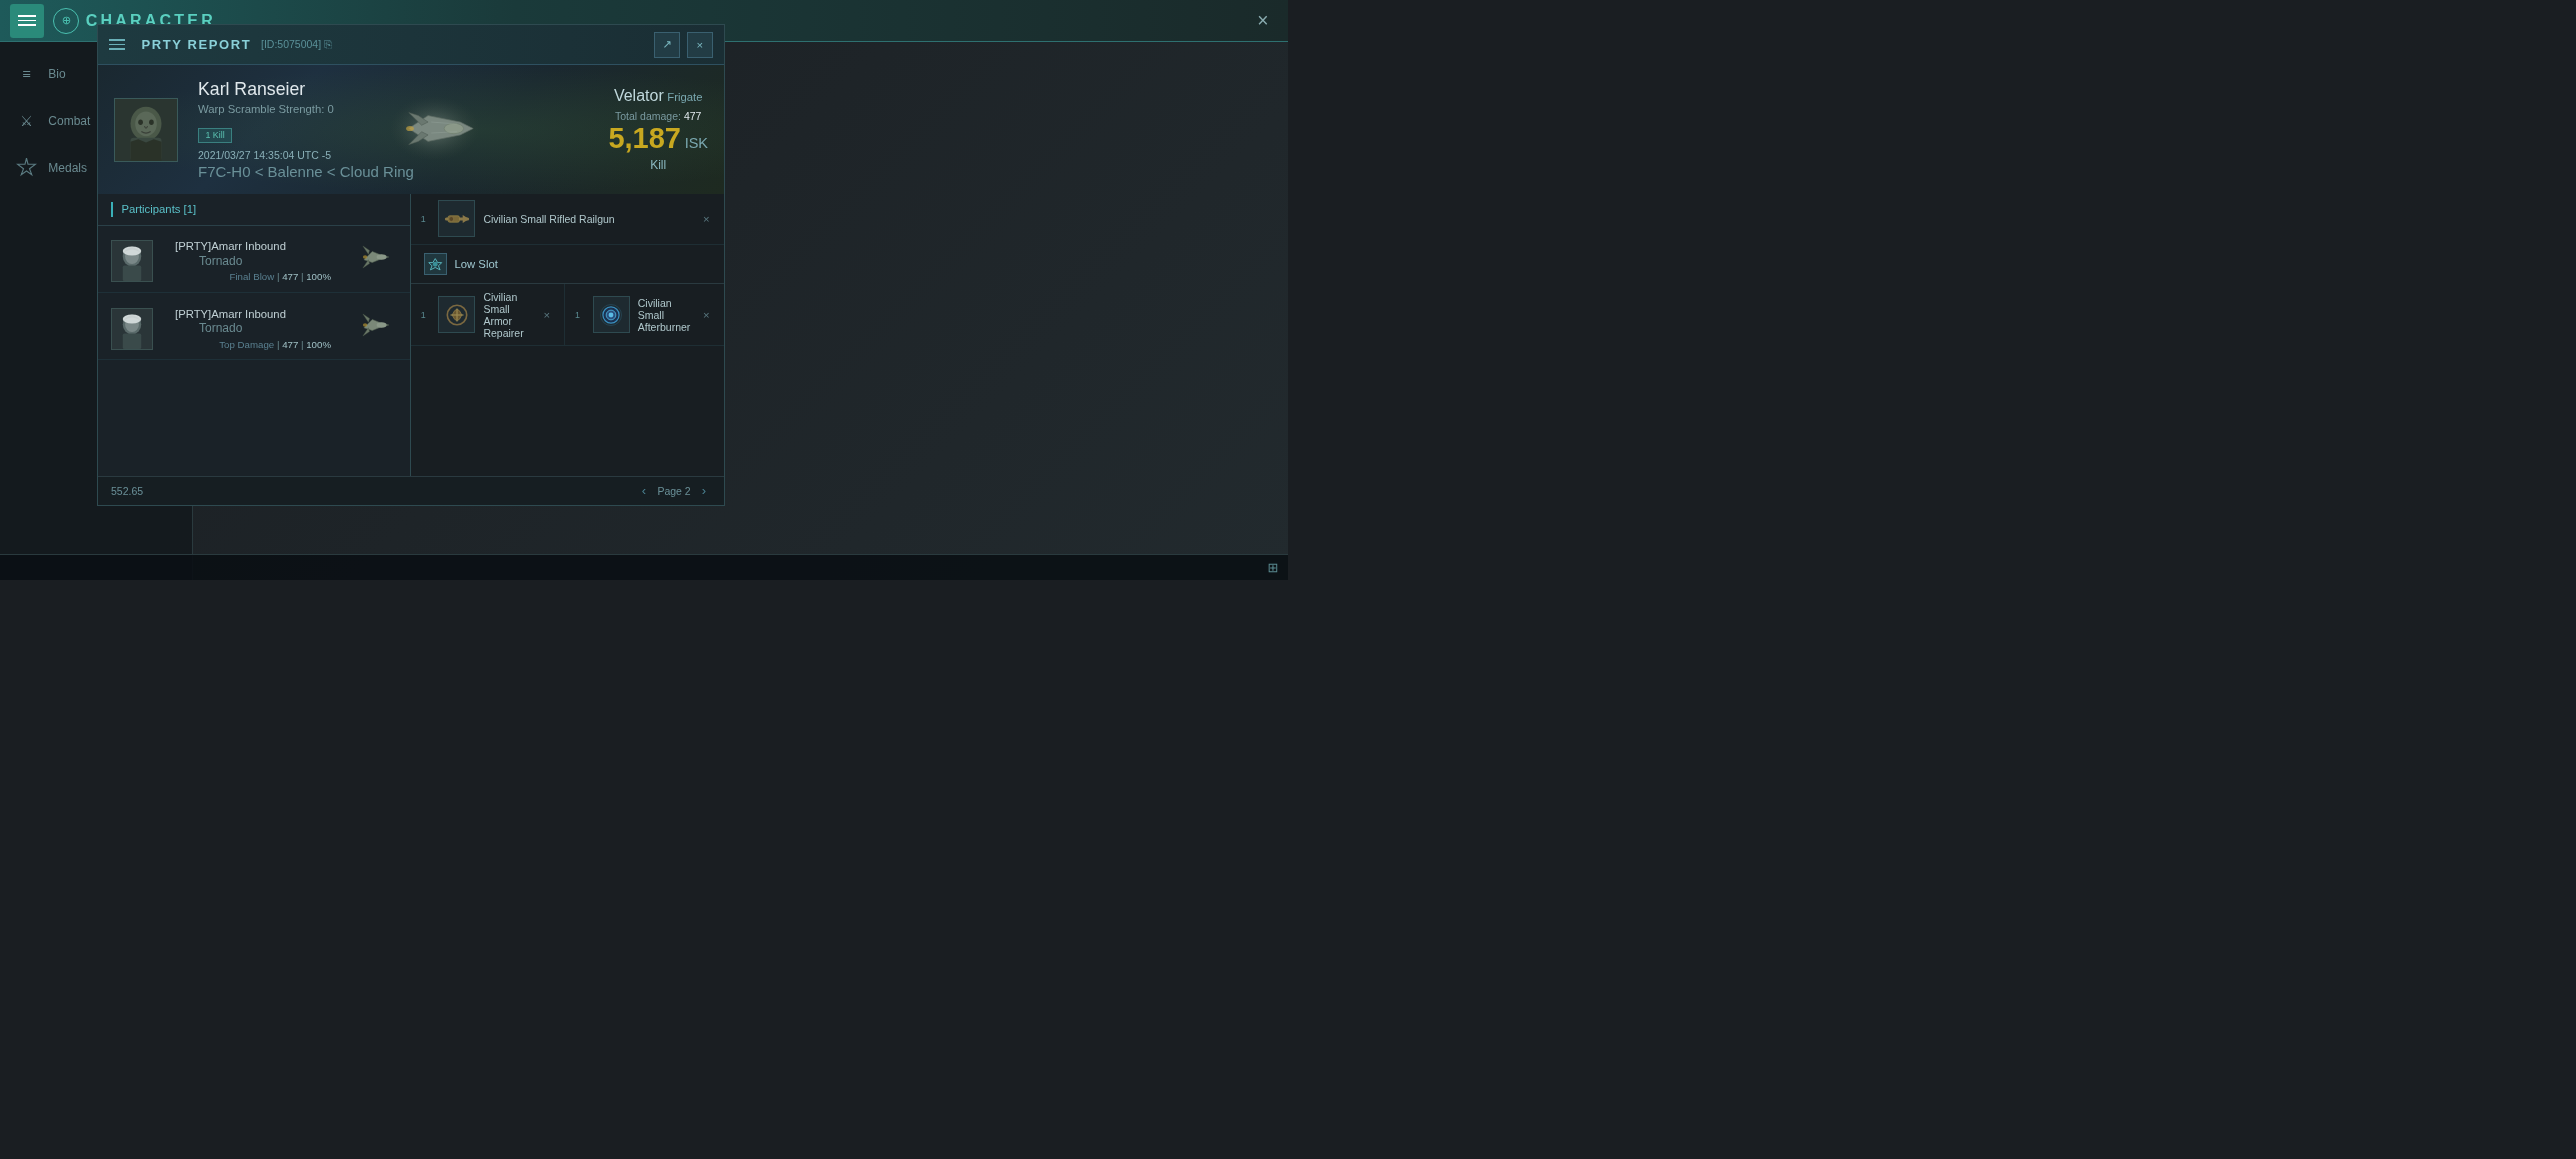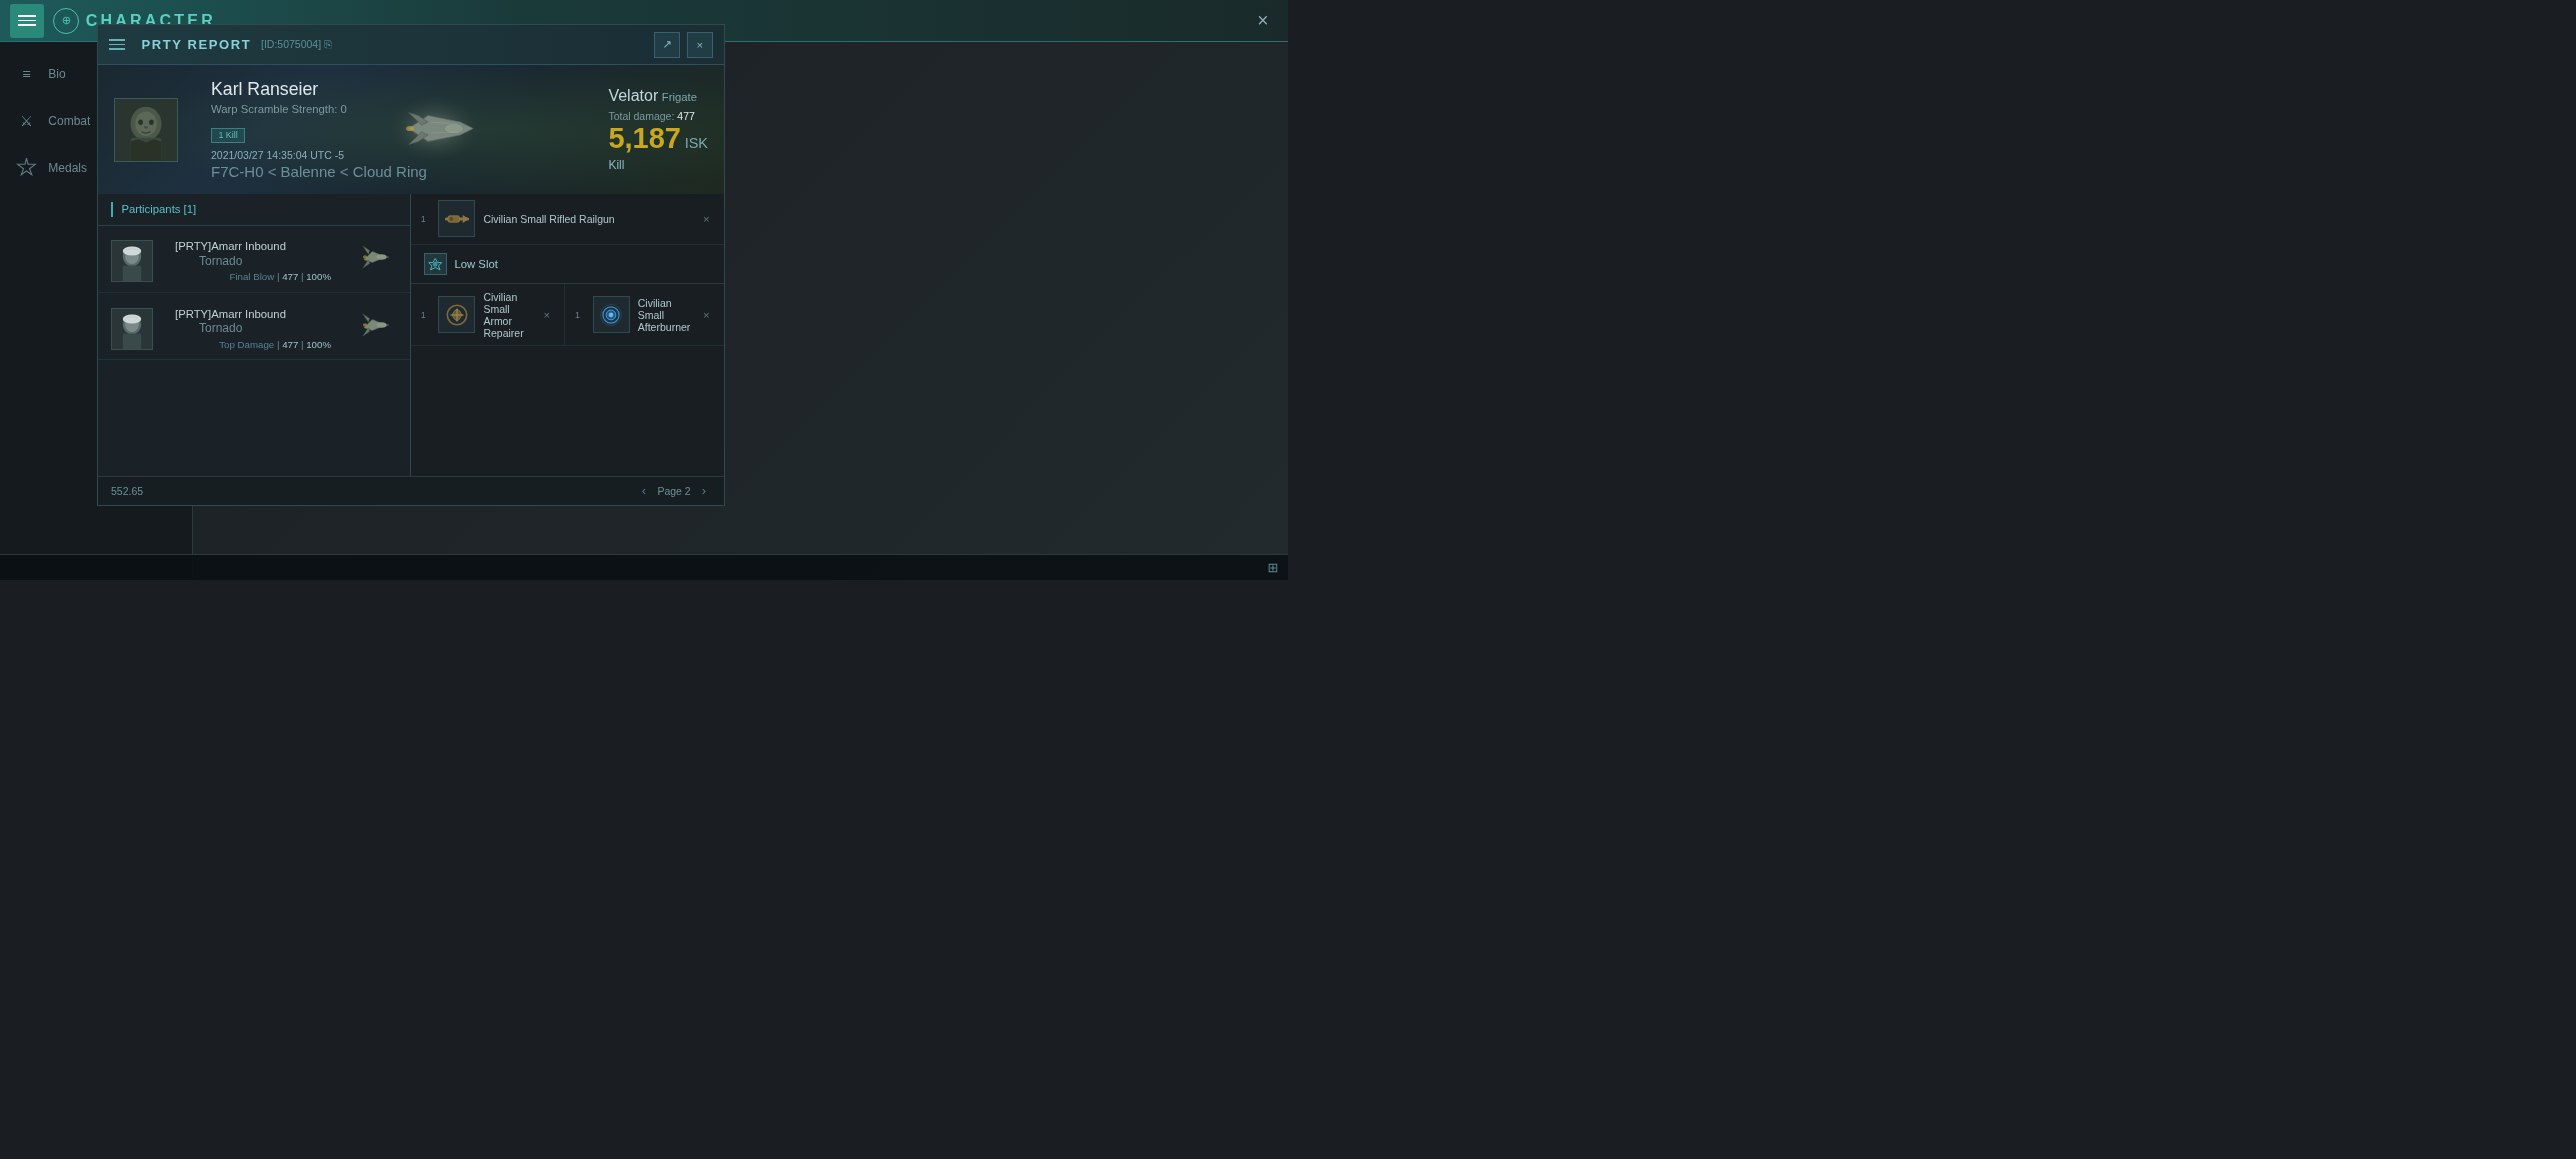--- a/index.html
+++ b/index.html
@@ -166,21 +166,21 @@
       font-size: 11.3px;
     }
 
     
     .kr-victim {
       background: linear-gradient(135deg, #1a2830 0%, #1e3040 30%, #1a2830 60%, #1e2a20 100%);
       height: 129px;
       display: flex;
       align-items: center;
       padding: 0 16px;
-      gap: 33px;
+      gap: 20px;
       position: relative;
       overflow: hidden;
     }
 
     .kr-victim::before {
       content: '';
       position: absolute;
       top: 0; left: 0; right: 0; bottom: 0;
       background: radial-gradient(ellipse at 60% 50%, rgba(60, 100, 60, 0.3) 0%, transparent 70%);
     }
@@ -251,21 +251,21 @@
       z-index: 1;
     }
 
     .ship-svg {
       width: 129px; height: 97px;
     }
 
     
     .victim-stats {
       margin-left: auto;
-      text-align: left;
+      text-align: center;
       position: relative;
       z-index: 1;
     }
 
     .ship-class {
       color: #c0d8dc;
       font-size: 16px;
     }
 
     .ship-class-type {

